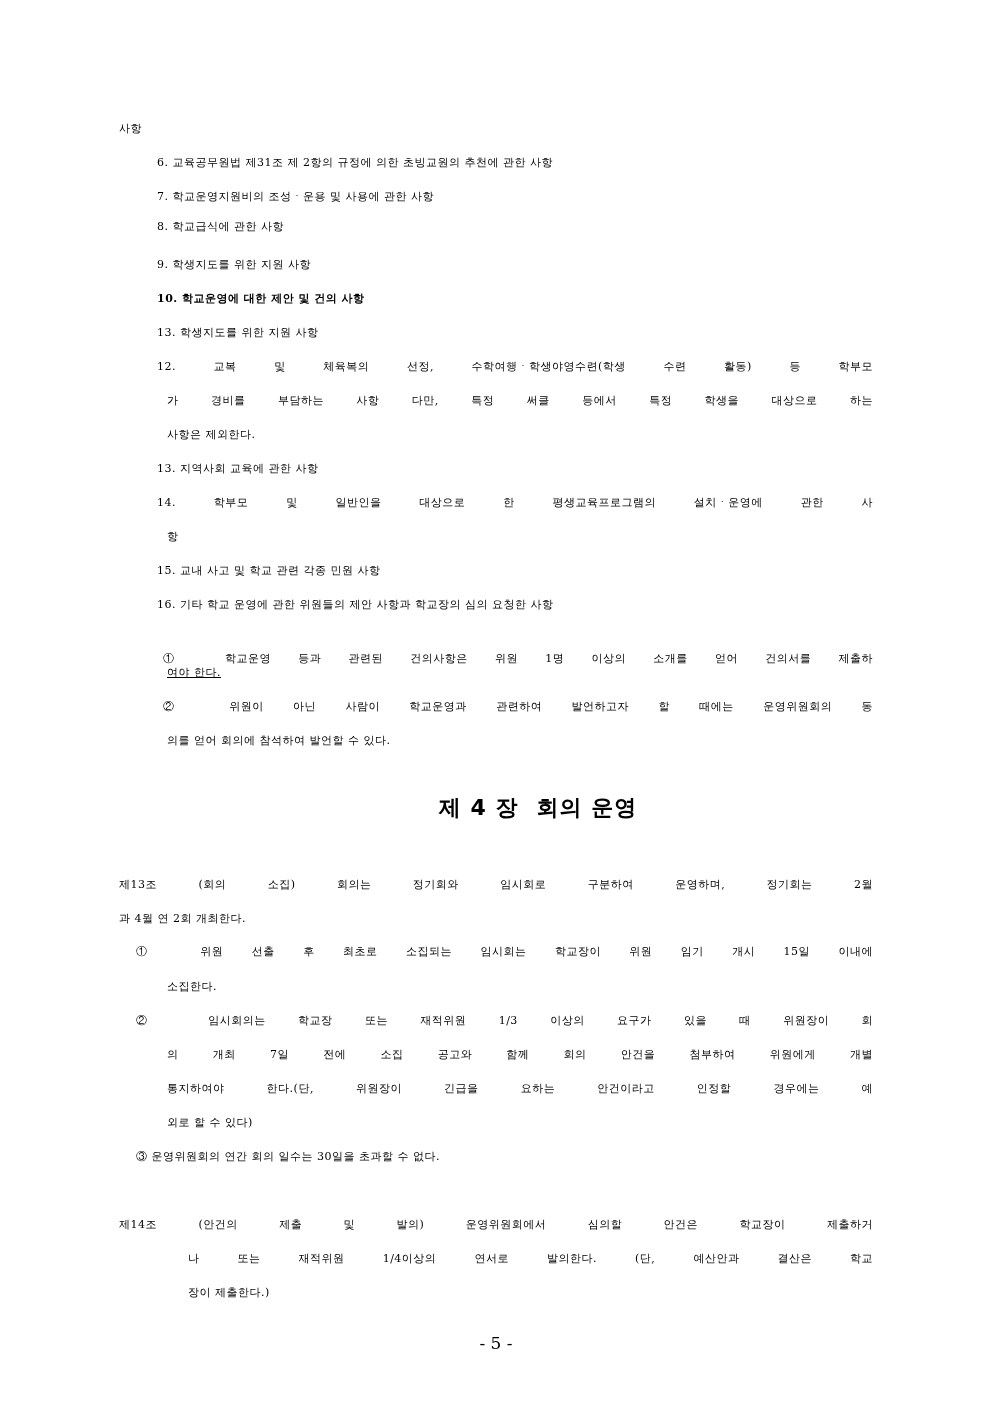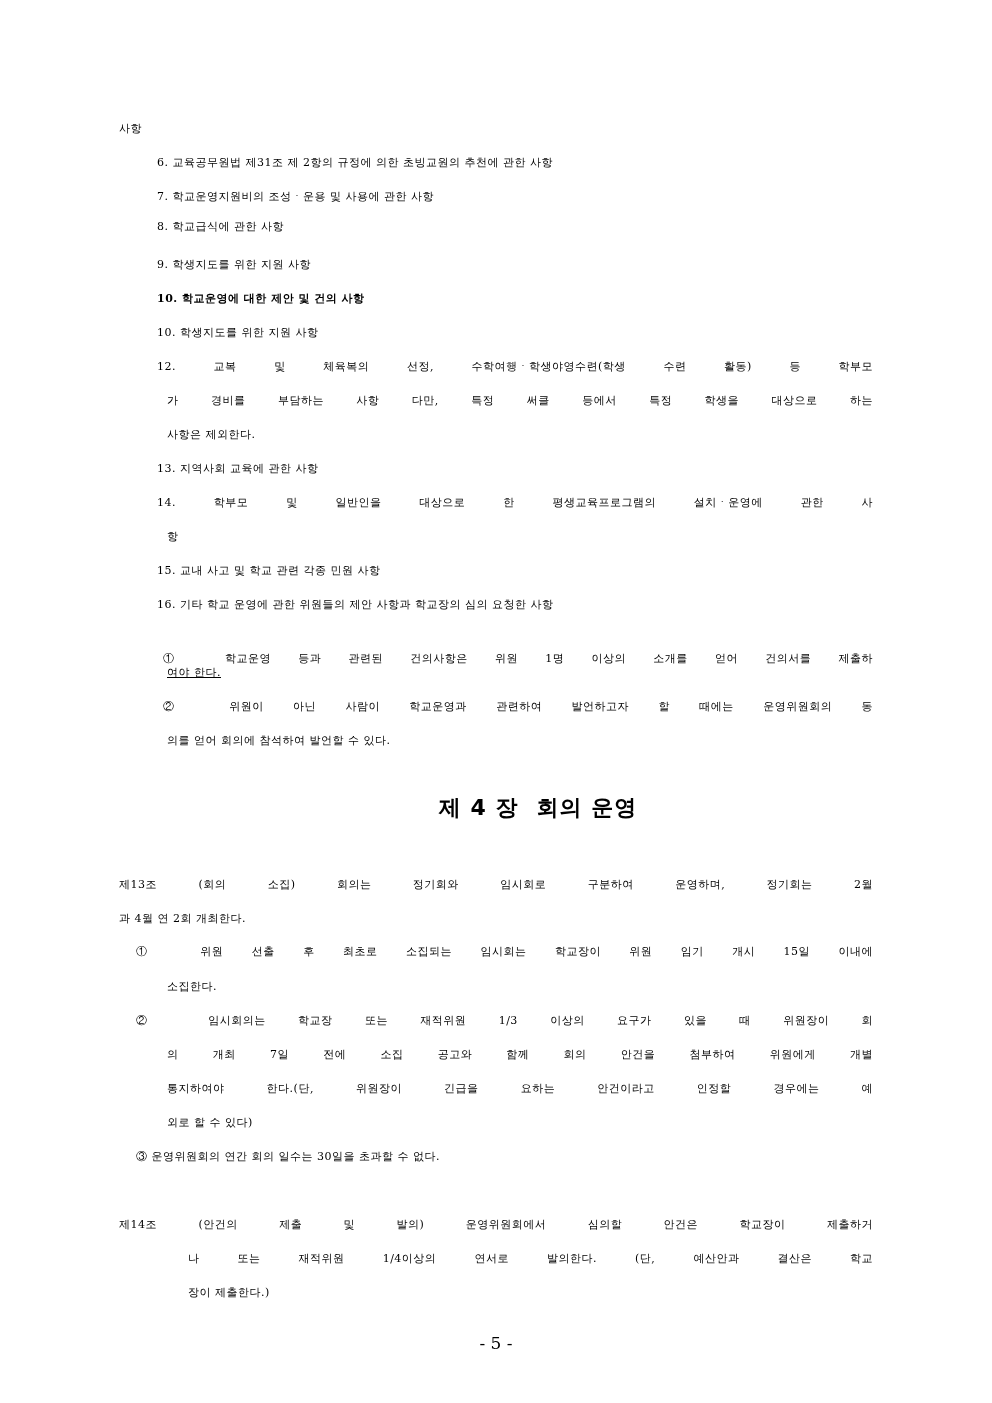--- a/index.html
+++ b/index.html
@@ -17,21 +17,21 @@
 
 <div>
 
   <div class="line" style="left:119px; top:118px;">사항</div>
 
   <div class="line" style="left:157px; top:152px;">6. 교육공무원법 제31조 제 2항의 규정에 의한 초빙교원의 추천에 관한 사항</div>
   <div class="line" style="left:157px; top:186px;">7. 학교운영지원비의 조성ㆍ운용 및 사용에 관한 사항</div>
   <div class="line" style="left:157px; top:216px;">8. 학교급식에 관한 사항</div>
   <div class="line" style="left:157px; top:254px;">9. 학생지도를 위한 지원 사항</div>
   <div class="line" style="left:157px; top:288px;font-weight:bold;">10. 학교운영에 대한 제안 및 건의 사항</div>
-  <div class="line" style="left:157px; top:322px;">10. 학생지도를 위한 지원 사항</div>
+  <div class="line" style="left:157px; top:322px;">13. 학생지도를 위한 지원 사항</div>
 
   <div class="line justify" style="left:157px; top:356px; width:716px;">12. 교복 및 체육복의 선정, 수학여행ㆍ학생야영수련(학생 수련 활동) 등 학부모</div>
   <div class="line justify" style="left:167px; top:390px; width:706px;">가 경비를 부담하는 사항 다만, 특정 써클 등에서 특정 학생을 대상으로 하는</div>
   <div class="line" style="left:167px; top:424px;">사항은 제외한다.</div>
 
   <div class="line" style="left:157px; top:458px;">13. 지역사회 교육에 관한 사항</div>
 
   <div class="line justify" style="left:157px; top:492px; width:716px;">14. 학부모 및 일반인을 대상으로 한 평생교육프로그램의 설치ㆍ운영에 관한 사</div>
   <div class="line" style="left:167px; top:526px;">항</div>
 

